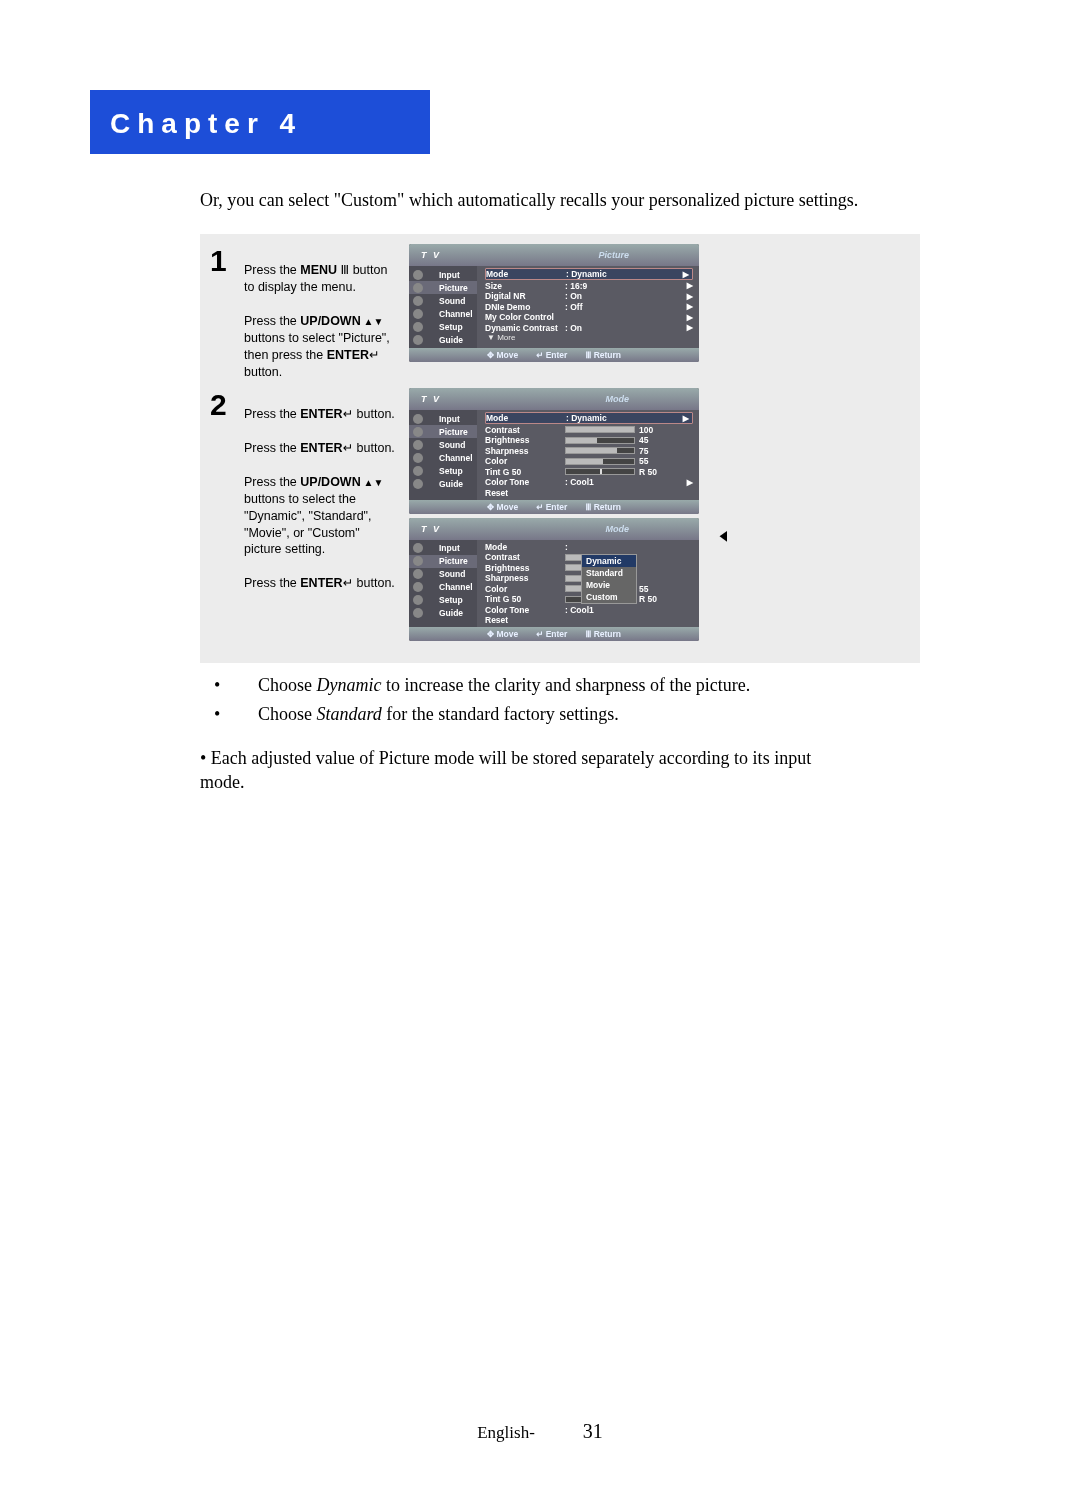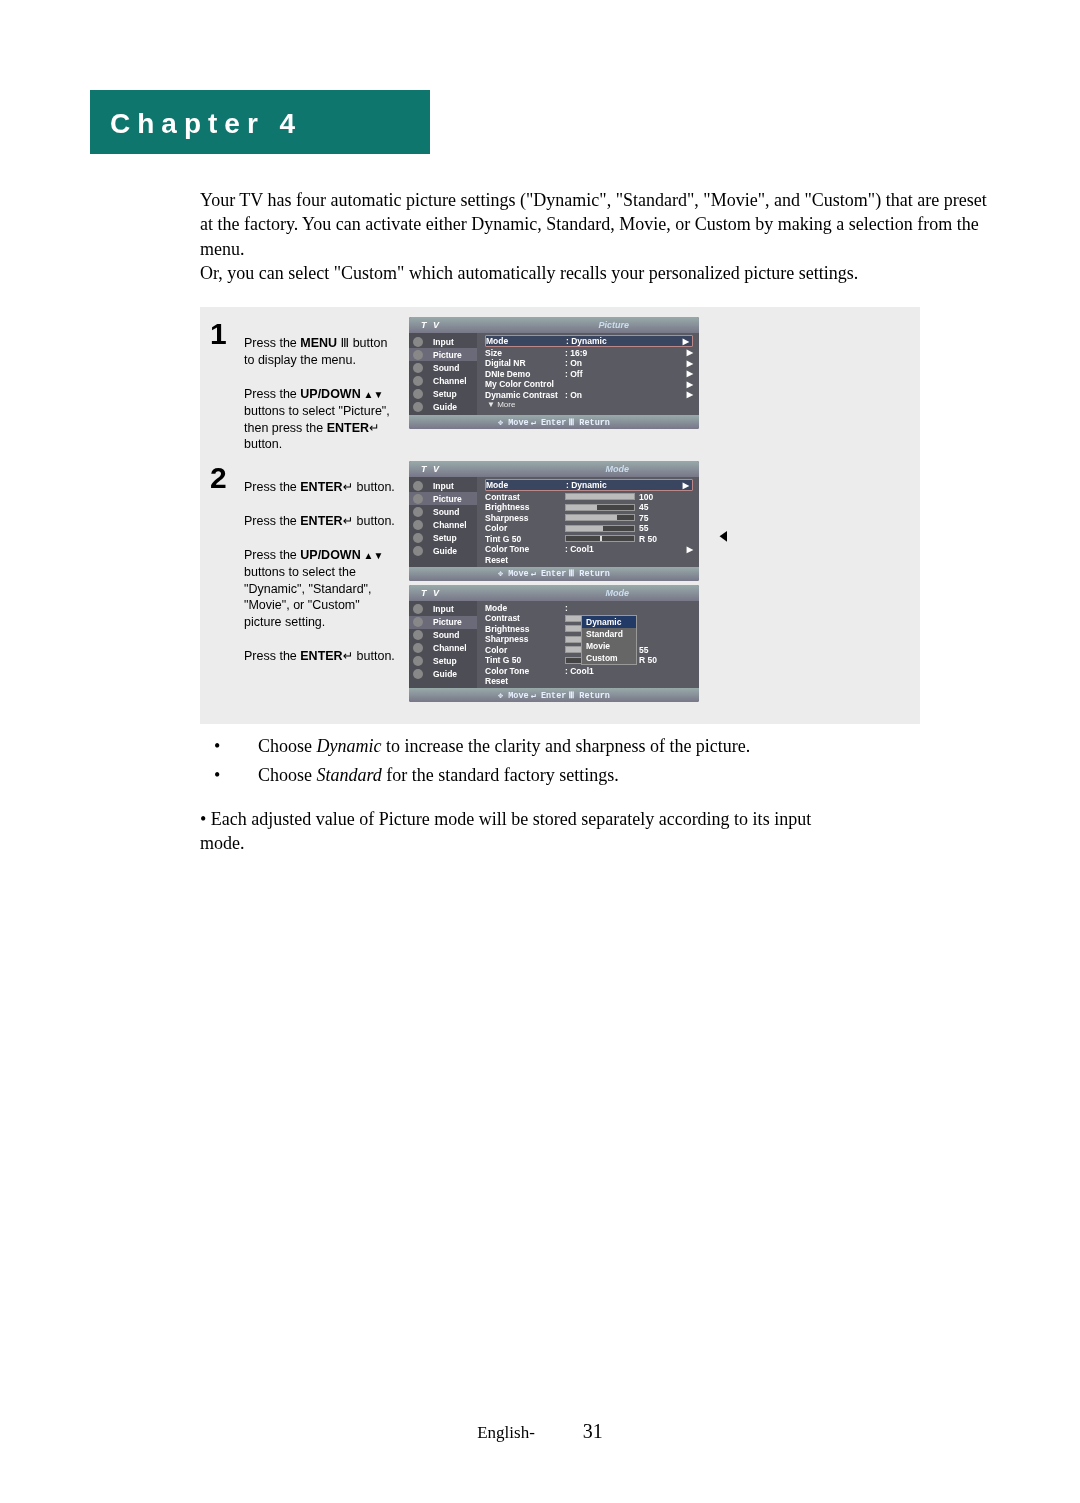--- a/index.html
+++ b/index.html
@@ -12,21 +12,21 @@
   }
   .page {
     padding: 90px 90px 0 90px;
   }
   .chapter-block {
     display: flex;
     flex-direction: column;
     width: 340px;
   }
   .chapter-top {
-    background: #0f766e;
+    background: #1d4ed8;
     color: #fff;
     padding: 18px 20px 14px 20px;
     font-family: Arial, Helvetica, sans-serif;
     font-weight: bold;
     font-size: 28px;
     letter-spacing: 7px;
   }
   .chapter-sub {
     border: 2px solid #000;
     border-top: none;
@@ -89,42 +89,42 @@
     font-family: Arial, Helvetica, sans-serif;
     font-size: 9px;
     color: #fff;
     background: #555;
     border-radius: 2px;
     overflow: hidden;
     display: flex;
     flex-direction: column;
   }
   .osd-header {
-    height: 16px;
+    height: 22px;
     background: linear-gradient(#9aa, #778);
     display: flex;
     align-items: center;
     font-weight: bold;
     font-style: italic;
     text-align: right;
   }
   .osd-header span:first-child { padding-left: 12px; letter-spacing: 2px; }
   .osd-header span:last-child { margin-left: auto; padding-right: 70px; color: #cde; }
   .osd-body { display: flex; flex: 1 1 auto; }
   .osd-left {
     width: 68px;
     background: #4d4d56;
     display: flex;
     flex-direction: column;
     padding: 2px 0;
   }
   .osd-li {
     display: flex;
     align-items: center;
-    gap: 10px;
+    gap: 16px;
     padding: 1.5px 4px;
     font-weight: bold;
     font-size: 8.5px;
   }
   .osd-li.sel { background: #6a6a78; }
   .osd-li .dot {
     width: 10px; height: 10px; border-radius: 50%; background: #888;
     display:inline-block; flex-shrink:0;
   }
   .osd-right {
@@ -150,25 +150,24 @@
   .osd-row .bar .tick {
     position:absolute; top:0; bottom:0; width:2px; background:#ddd;
   }
   .osd-more { font-size:8px; color:#e8e8e8; padding-left:2px; }
   .osd-footer {
     height: 14px;
     background: linear-gradient(#9aa, #778);
     display: flex;
     align-items: center;
     justify-content: center;
-    gap: 2px;
+    gap: 18px;
     font-size: 8.5px;
     font-weight: bold;
     color: #e8f0ff;
-    font-family: Liberation Mono, monospace;
   }
   .osd-footer .sym { font-weight: bold; }
   .osd-popup {
     position:absolute;
     right: 62px; top: 14px;
     width: 56px;
     background:#666;
     border:1px solid #999;
     font-size:8.5px; font-weight:bold;
   }
@@ -220,21 +219,20 @@
 <body>
 
 <div class="page">
 
   <div class="chapter-block">
     <div class="chapter-top">Chapter 4</div>
   </div>
 
 
   <div class="intro">
-    <p>Your TV has four automatic picture settings ("Dynamic", "Standard", "Movie", and "Custom") that are preset at the factory. You can activate either Dynamic, Standard, Movie, or Custom by making a selection from the menu.</p>
     <p>Or, you can select "Custom" which automatically recalls your personalized picture settings.</p>
   </div>
 
   <div class="steps-region">
 
     <div class="step">
       <div class="step-num">1</div>
       <div class="step-text">
         <span>Press the </span><span class="b">MENU</span><span> Ⅲ </span><span> button to display the menu.</span>
         <br><br>

